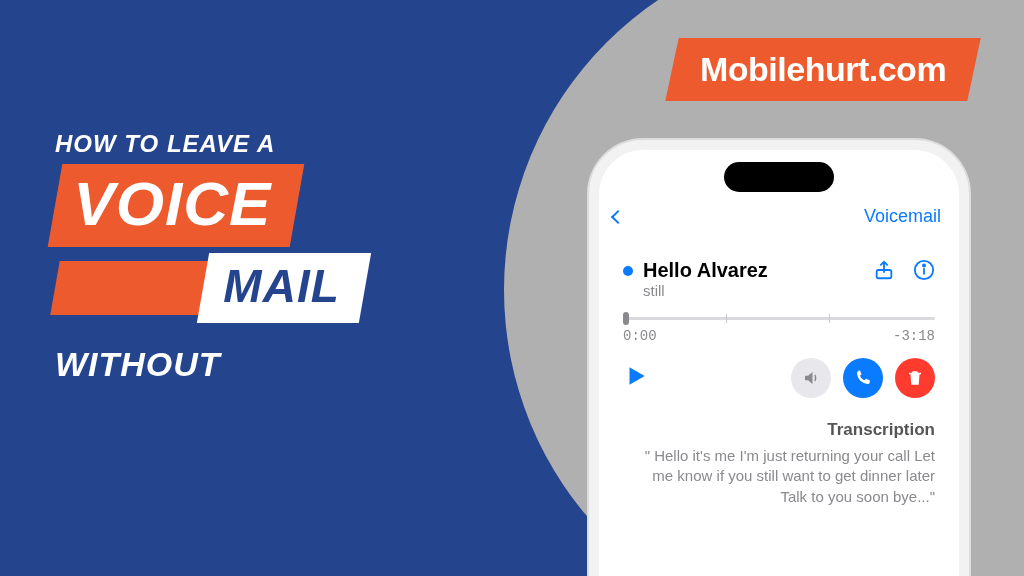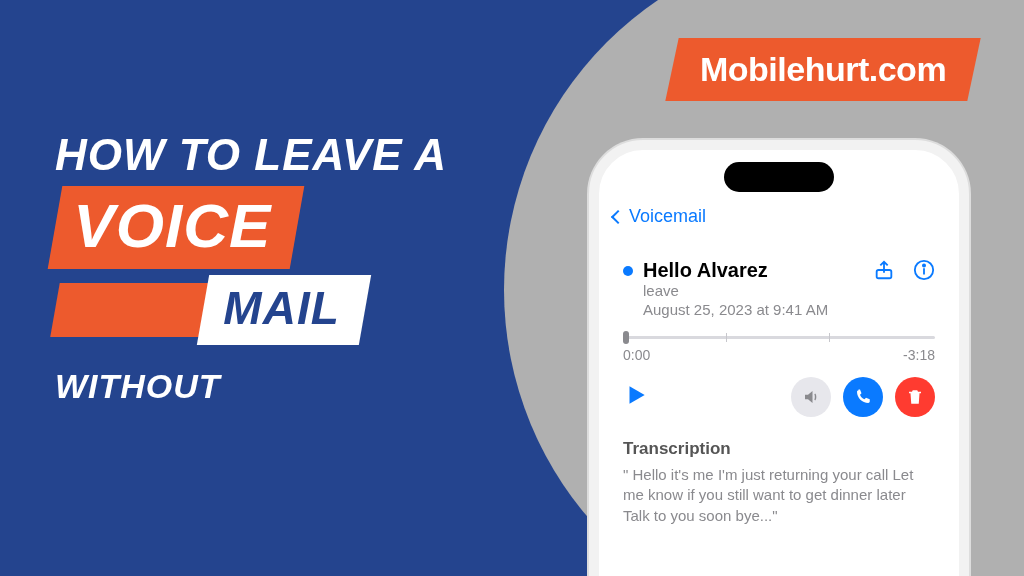--- a/index.html
+++ b/index.html
@@ -36,21 +36,21 @@
     .headline {
       position: absolute;
       left: 55px;
       top: 130px;
       color: #fff;
       font-weight: 800;
       font-style: italic;
       text-transform: uppercase;
       letter-spacing: 1px;
     }
-    .line1 { font-size: 44px; margin-bottom: 6px; }
+    .line1 { font-size: 24px; margin-bottom: 6px; }
     .voice-box {
       background: #ed5a2d;
       display: inline-block;
       padding: 4px 26px 8px 18px;
       transform: skewX(-10deg);
       margin-bottom: 6px;
     }
     .voice-box span { display:inline-block; transform: skewX(10deg); font-size: 62px; font-weight: 900; font-style: italic; }
     .mail-row { display:flex; align-items:center; margin-bottom: 22px;}
     .mail-red {
@@ -105,20 +105,21 @@
     .battery { width:22px; height:11px; border:1.5px solid #000; border-radius:3px; position:relative;}
     .battery::after{content:"";position:absolute;right:-4px;top:2px;width:2px;height:5px;background:#000;border-radius:1px;}
     .battery i{display:block;width:17px;height:7px;background:#000;margin:0.5px;border-radius:1px;}
 
     .nav-back {
       padding: 10px 18px 4px 14px;
       color: #0a7aff;
       font-size: 18px;
       display:flex; align-items:center; gap:2px;
       font-weight: 400;
+      justify-content: space-between;
     }
     .chevron-left {
       width: 10px; height: 10px; border-left: 2.5px solid #0a7aff; border-bottom: 2.5px solid #0a7aff; transform: rotate(45deg); margin-right:4px;
     }
     .vm-card {
       padding: 28px 24px 10px 24px;
     }
     .vm-head {
       display:flex; align-items:flex-start; justify-content:space-between;
     }
@@ -128,33 +129,33 @@
     .vm-sub { color:#8a8a8e; font-size:15px;}
     .vm-date { color:#8a8a8e; font-size:15px; margin-top:2px;}
     .vm-actions { display:flex; gap:18px; align-items:center;}
     .share-icon, .info-icon { color:#0a7aff; }
     .share-icon svg, .info-icon svg { width:22px; height:22px; }
 
     .scrubber { margin-top:18px; position:relative;}
     .track { height:3px; background:#d9d9de; border-radius:2px; position:relative;}
     .knob { position:absolute; left:0; top:-5px; width:6px; height:13px; background:#8a8a8e; border-radius:3px;}
     .tick { position:absolute; top:-3px; width:1px; height:9px; background:#c7c7cc;}
-    .times { display:flex; justify-content:space-between; margin-top:8px; color:#8a8a8e; font-size:14px;}
+    .times { display:flex; justify-content:space-between; margin-top:8px; color:#8a8a8e; font-size:14px;font-family:Liberation Mono, monospace;}
 
     .controls { display:flex; justify-content:space-between; align-items:center; margin-top:14px;}
     .play { color:#0a7aff;}
     .play svg{width:26px;height:26px;}
     .ctrl-right { display:flex; gap:12px;}
     .circ { width:40px; height:40px; border-radius:50%; display:flex; align-items:center; justify-content:center;}
     .circ-grey { background:#e7e7ec;}
     .circ-blue { background:#0a7aff;}
     .circ-red { background:#ff3b30;}
     .circ svg { width:18px; height:18px;}
 
-    .transcription { margin-top:22px;}
+    .transcription { margin-top:22px;text-align:right;}
     .tr-title { font-weight:700; color:#555; font-size:17px; margin-bottom:6px;}
     .tr-body { color:#8a8a8e; font-size:15px; line-height:1.35;}
   </style>
 </head>
 <body>
 
 <div class="bg-circle"></div>
 
 <div class="brand-badge">
   <span>Mobilehurt.com</span>
@@ -196,22 +197,21 @@
     <span class="chevron-left"></span>
     <span>Voicemail</span>
   </div>
 
   <div class="vm-card">
     <div class="vm-head">
       <div class="vm-left">
         <span class="dot"></span>
         <div>
           <div class="vm-name">Hello Alvarez</div>
-          <div class="vm-sub">leave</div>
-          <div class="vm-date">August 25, 2023 at 9:41 AM</div>
+          <div class="vm-sub">still</div>
         </div>
       </div>
       <div class="vm-actions">
         <span class="share-icon">
           <svg viewBox="0 0 24 24" fill="none" stroke="#0a7aff" stroke-width="2">
               <path d="M12 3v12M8 7l4-4 4 4"></path>
               <rect x="4" y="12" width="16" height="9" rx="2"></rect>
             </svg>
         </span>
         <span class="info-icon">

